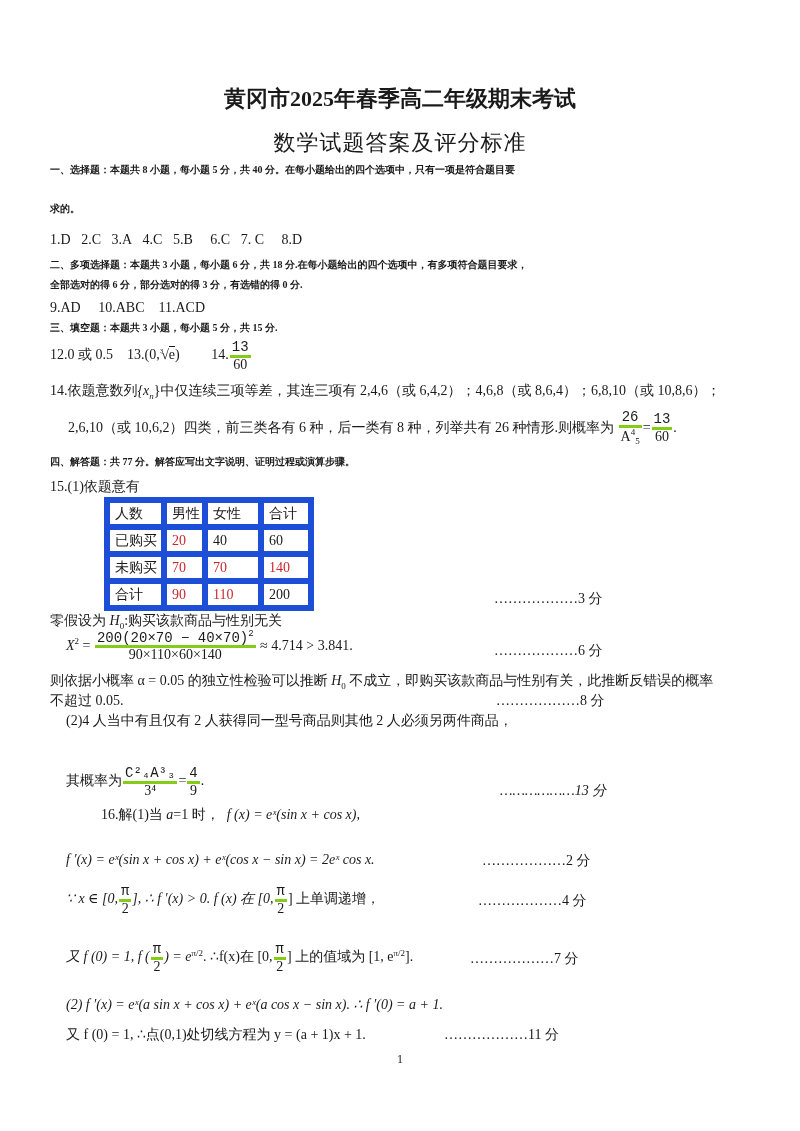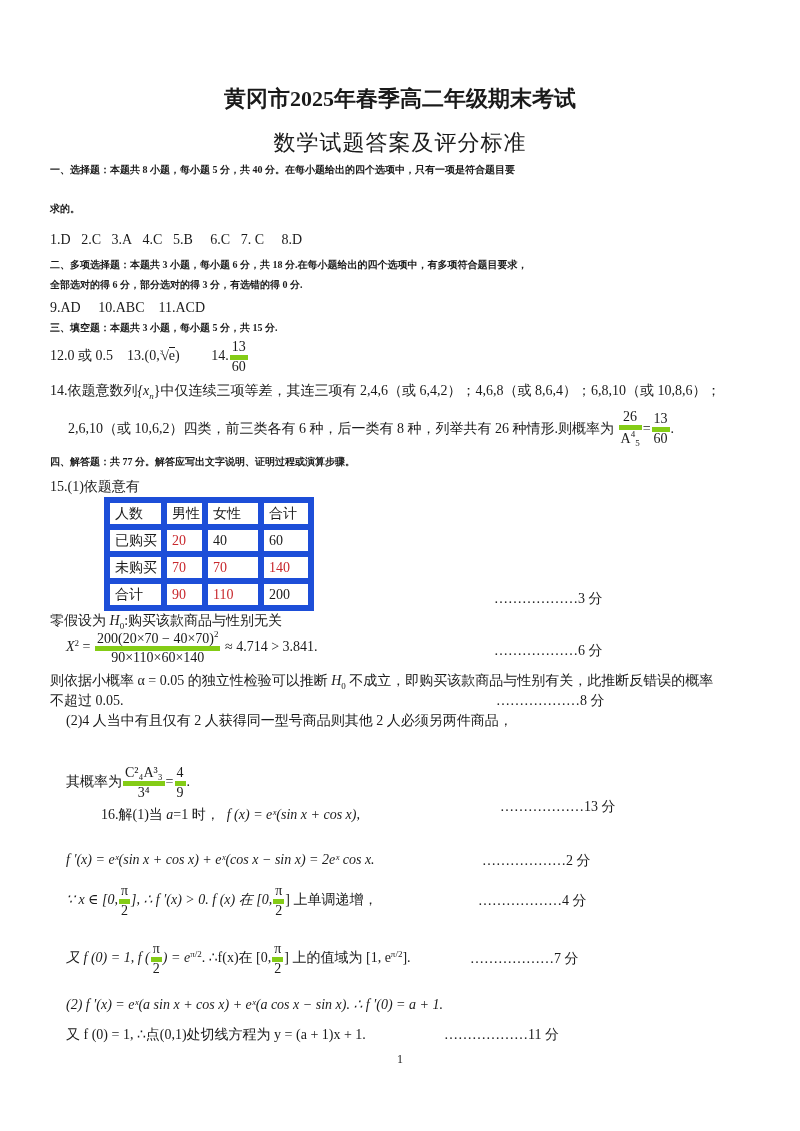--- a/index.html
+++ b/index.html
@@ -6,21 +6,21 @@
   body { width: 800px; height: 1131px; position: relative; overflow: hidden;
          font-family: "Liberation Serif", "DejaVu Serif", serif; color: #1a1a1a; }
   .abs { position: absolute; white-space: nowrap; }
   .title1 { left: 0; width: 800px; text-align: center; top: 84px; font-size: 22px; font-weight: bold; }
   .title2 { left: 0; width: 800px; text-align: center; top: 128px; font-size: 22px; font-weight: normal; letter-spacing: 1px; }
   .sec { font-size: 10px; font-weight: bold; }
   .txt { font-size: 14px; }
   .math { font-style: italic; }
   .frac { display: inline-block; vertical-align: middle; text-align: center; margin: 0 1px; line-height: 1.05; }
   .frac > span { display: block; padding: 0 2px; }
-  .frac > span.num { border-bottom: 5px solid #84cc16; }
+  .frac > span.num { border-bottom: 3px solid #84cc16; font-family: Liberation Mono, monospace; }
   .score { font-size: 14px; }
   table.ct { position: absolute; left: 104px; top: 497px; border-collapse: collapse; font-size: 14px; }
   table.ct td { border: 6px solid #1d4ed8; height: 21px; padding: 0 0 0 5px; }
   table.ct td.c0 { width: 46px; }
   table.ct td.c1 { width: 30px; }
   table.ct td.c2 { width: 45px; }
   table.ct td.c3 { width: 39px; }
   .red { color: #c8282d; }
   sup, sub { font-size: 9px; }
   .pagenum { left: 0; width: 800px; text-align: center; top: 1052px; font-size: 12px; }
@@ -118,21 +118,21 @@
   <span>则依据小概率 α = 0.05 的独立性检验可以推断 </span><span class="math">H</span><sub>0</sub><span> 不成立，即购买该款商品与性别有关，此推断反错误的概率</span>
 </div>
 <div class="abs txt" style="left:50px; top:692px;">不超过 0.05.</div>
 <div class="abs score" style="left:496px; top:692px;">………………8 分</div>
 
 <div class="abs txt" style="left:66px; top:712px;">(2)4 人当中有且仅有 2 人获得同一型号商品则其他 2 人必须另两件商品，</div>
 
 <div class="abs txt" style="left:66px; top:746px;margin-top:20px;">
   <span>其概率为</span><span class="frac"><span class="num">C²₄A³₃</span><span>3⁴</span></span><span>=</span><span class="frac"><span class="num">4</span><span>9</span></span><span>.</span>
 </div>
-<div class="abs score" style="left:500px; top:798px;">………………13 分</div>
+<div class="abs score" style="left:500px; top:782px;font-style:italic;">………………13 分</div>
 
 <div class="abs txt" style="left:66px; top:806px;margin-left:35px;">
   <span>16.解(1)当 </span><span class="math">a</span><span>=1 时，</span>&nbsp;&nbsp;<span class="math">f (x) = eˣ(sin x + cos x),</span>
 </div>
 
 <div class="abs txt math" style="left:66px; top:852px;">f ′(x) = eˣ(sin x + cos x) + eˣ(cos x − sin x) = 2eˣ cos x.</div>
 <div class="abs score" style="left:482px; top:852px;">………………2 分</div>
 
 <div class="abs txt" style="left:66px; top:884px;">
   <span class="math">∵ x ∈ [0,</span><span class="frac"><span class="num">π</span><span>2</span></span><span class="math">], ∴ f ′(x) &gt; 0. f (x) 在 [0,</span><span class="frac"><span class="num">π</span><span>2</span></span><span>] 上单调递增，</span>

